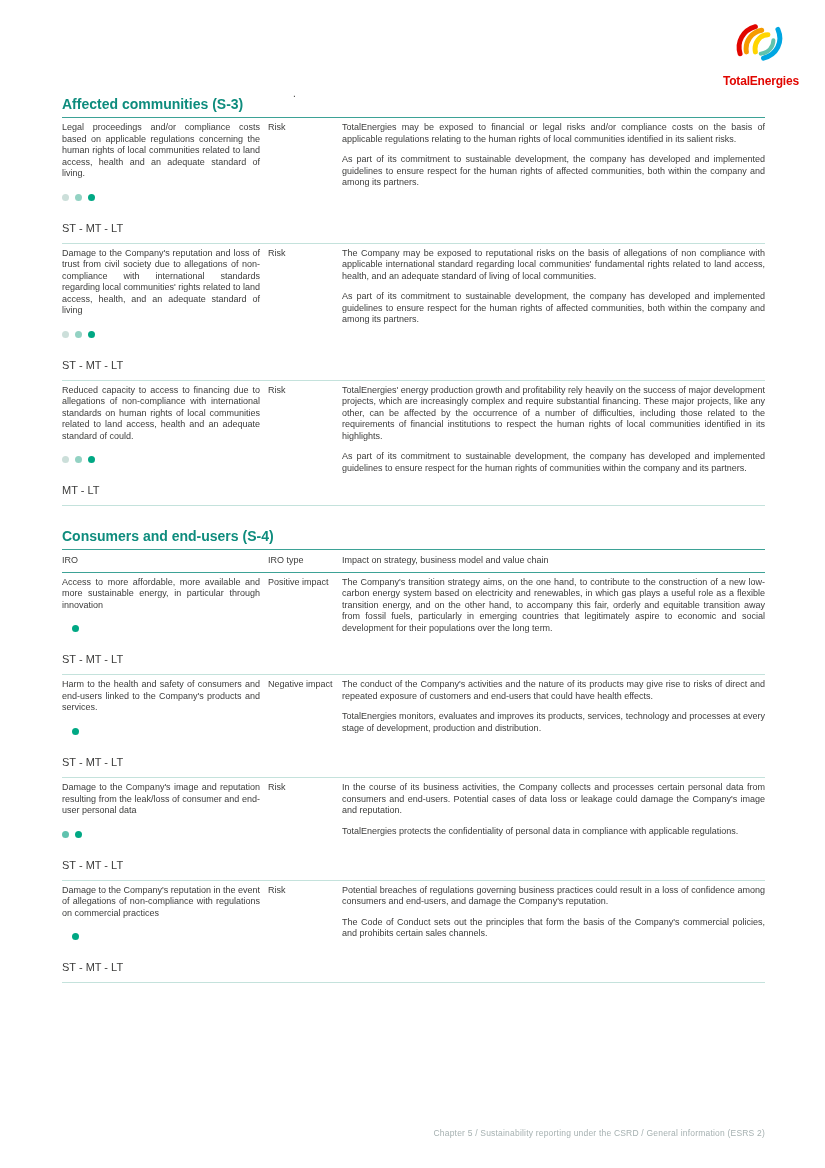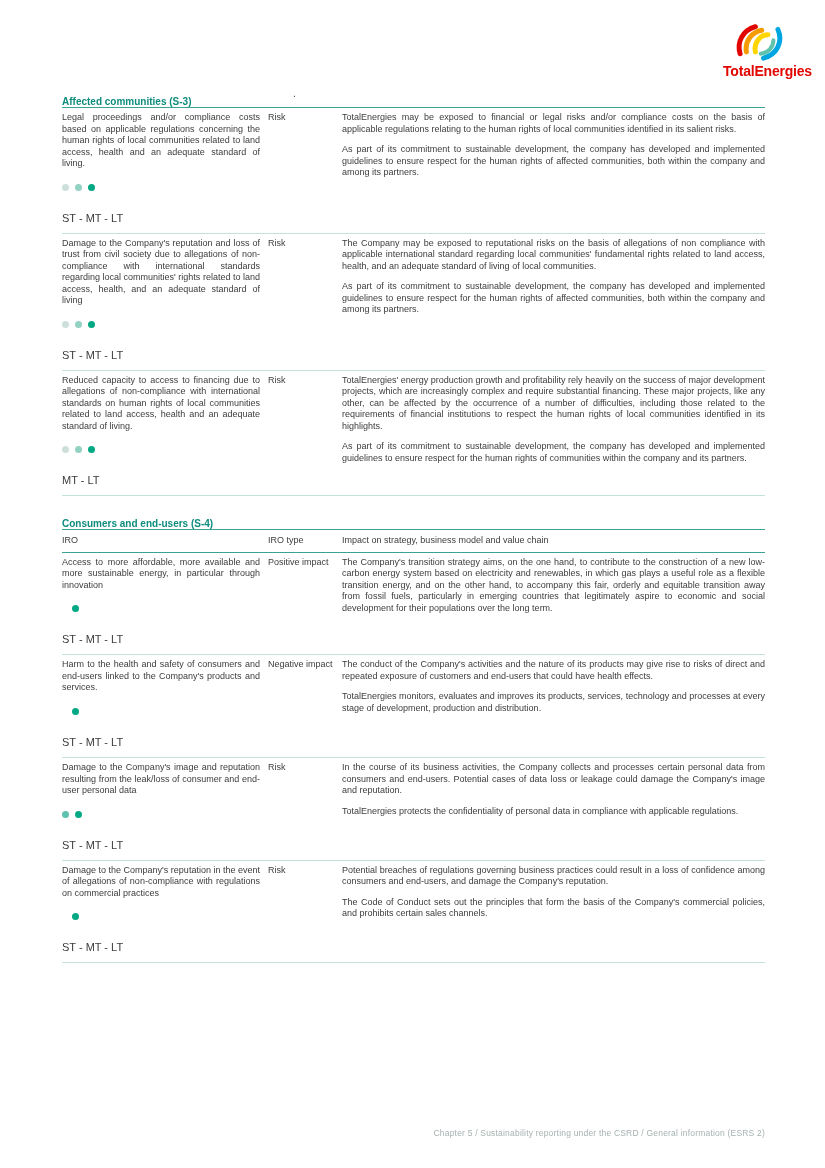--- a/index.html
+++ b/index.html
@@ -11,31 +11,31 @@
     background:#ffffff;
     font-family:"Liberation Sans", sans-serif;
     color:#3c3c3b;
     overflow:hidden;
   }
   .content { position:absolute; left:62px; top:0; width:703px; }
 
   
   .logo { position:absolute; top:22px; right:30px; width:72px; text-align:center; }
   .logo svg { display:block; margin:0 auto; }
-  .logo-text { font-size:14px; font-weight:bold; color:#e10600; margin-top:1px; letter-spacing:-0.2px; }
+  .logo-text { font-size:12px; font-weight:bold; color:#e10600; margin-top:12px; letter-spacing:-0.2px; }
 
   
   .stray { position:absolute; left:293px; top:88px; font-size:10px; color:#3c3c3b; }
 
   
   .section-s3 { margin-top:96px; }
   .section-s4 { margin-top:22px; }
   .section-title {
-    font-size:10px; font-weight:bold; color:#0e8c7d;
-    border-bottom:1px solid #3da296;
+    font-size:14px; font-weight:bold; color:#0e8c7d;
+    padding-bottom:5px; border-bottom:1px solid #3da296;
   }
 
   
   .thead {
     display:grid; grid-template-columns:206px 74px 1fr;
     padding:5px 0 5px; border-bottom:1px solid #3da296;
     font-size:9px; font-weight:normal; line-height:1.25;
   }
   .trow {
     display:grid; grid-template-columns:206px 74px 1fr;
@@ -113,21 +113,21 @@
         </div>
         <div class="c2">Risk</div>
         <div class="c3">
           <p>The Company may be exposed to reputational risks on the basis of allegations of non compliance with applicable international standard regarding local communities' fundamental rights related to land access, health, and an adequate standard of living of local communities.</p>
           <p>As part of its commitment to sustainable development, the company has developed and implemented guidelines to ensure respect for the human rights of affected communities, both within the company and among its partners.</p>
         </div>
       </div>
 
       <div class="trow">
         <div class="c1">
-          <p>Reduced capacity to access to financing due to allegations of non-compliance with international standards on human rights of local communities related to land access, health and an adequate standard of living.</p>
+          <p>Reduced capacity to access to financing due to allegations of non-compliance with international standards on human rights of local communities related to land access, health and an adequate standard of could.</p>
           <div class="dots">
               <span class="dot" style="background: rgb(204, 223, 218);"></span>
               <span class="dot" style="background: rgb(147, 210, 195);"></span>
               <span class="dot" style="background: rgb(0, 168, 132);"></span>
             </div>
           <div class="horizon">MT - LT</div>
         </div>
         <div class="c2">Risk</div>
         <div class="c3">
           <p>TotalEnergies' energy production growth and profitability rely heavily on the success of major development projects, which are increasingly complex and require substantial financing. These major projects, like any other, can be affected by the occurrence of a number of difficulties, including those related to the requirements of financial institutions to respect the human rights of local communities identified in its highlights.</p>

